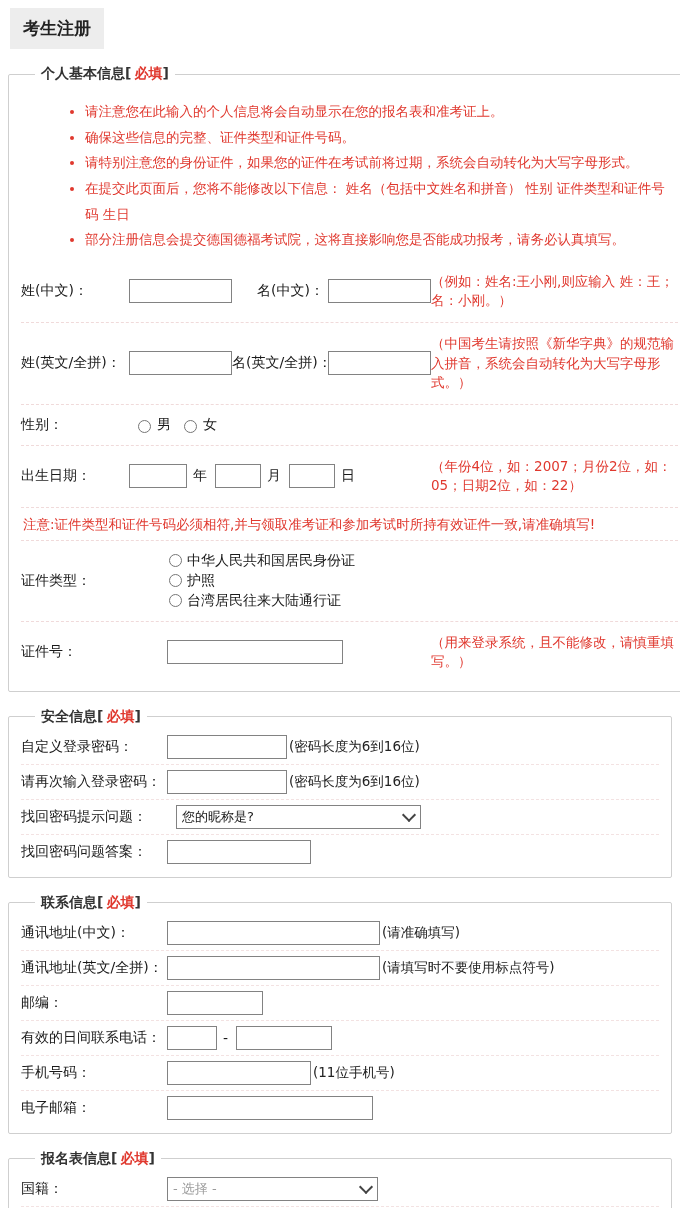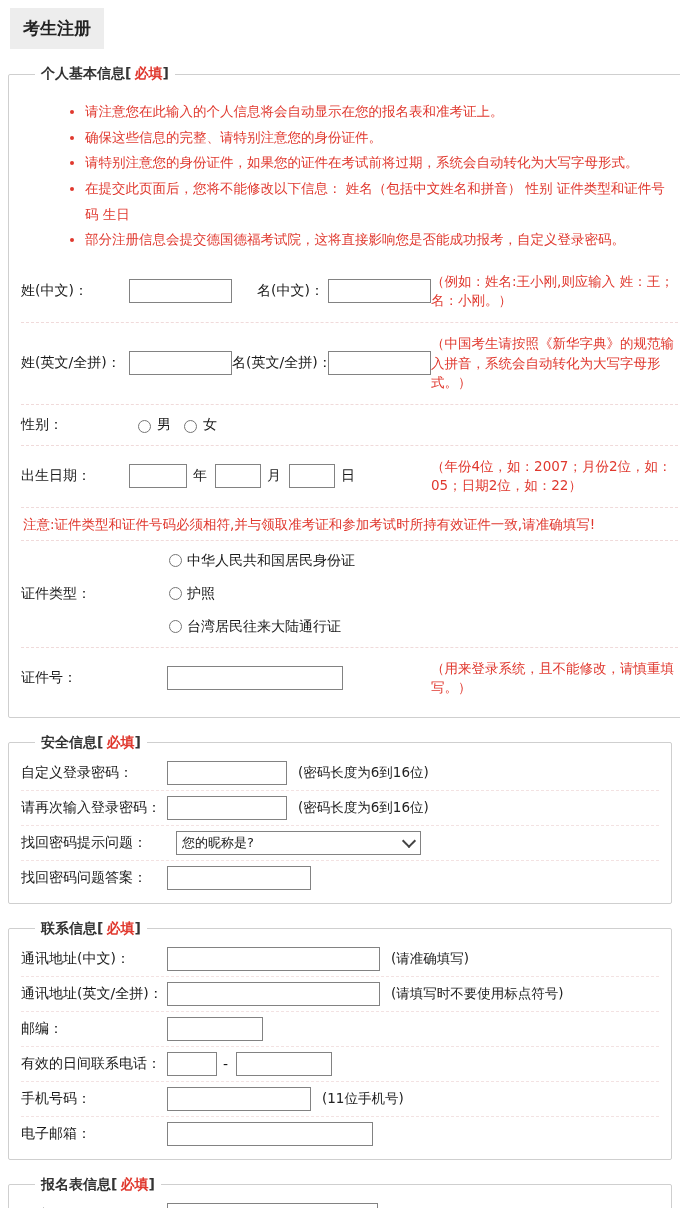--- a/index.html
+++ b/index.html
@@ -23,23 +23,23 @@
   .lab-s{width:104px;min-width:104px;text-align:left;white-space:nowrap;color:#1a1a1a;}
   .lab2{width:92px;min-width:92px;text-align:right;white-space:nowrap;}
   .inp{height:20px;border:1px solid #828282;background:#fff;font-size:13px;
        padding:1px 3px;margin-left:4px;box-sizing:content-box;}
   .w95{width:95px;} .w115{width:112px;} .w140{width:136px;} .w170{width:168px;}
   .w210{width:205px;} .w52{width:50px;} .w40{width:38px;} .w45{width:42px;}
   .w90{width:88px;} .w200{width:198px;}
   .unit{margin:0 4px 0 6px;}
   .rnote{color:#e0382e;font-size:13.5px;line-height:1.45;width:252px;min-width:252px;
          margin-left:auto;}
-  .bnote{color:#222;font-size:13.5px;margin-left:11px;}
+  .bnote{color:#222;font-size:13.5px;margin-left:2px;}
   .idnotice{color:#e0382e;font-size:13.5px;padding:8px 0 6px 2px;border-bottom:1px dashed #f0dada;}
-  .opt-stack{display:flex;flex-direction:column;gap:15px;margin-left:6px;}
+  .opt-stack{display:flex;flex-direction:column;gap:2px;margin-left:6px;}
   .radio-opt{display:flex;align-items:center;gap:5px;}
   .radio-opt input{margin:0;}
   .gender-opt{display:flex;align-items:center;gap:3px;margin-left:8px;}
   .selectbox{display:flex;align-items:center;justify-content:space-between;
              height:22px;border:1px solid #828282;background:#fff;margin-left:4px;
              padding:0 6px 0 5px;font-size:13px;cursor:default;}
   .sb240{width:232px;margin-left:13px;} .sb205{width:198px;}
   .chev{width:8px;height:8px;border-right:2px solid #444;border-bottom:2px solid #444;
         transform:rotate(45deg);margin-top:-4px;}
   .placeholder{color:#9a9a9a;}
@@ -50,24 +50,24 @@
 <div class="page">
 
   <div class="tab-title">考生注册</div>
 
   
   <fieldset class="sec">
     <legend><span>个人基本信息</span><span>[</span><span class="req">必填</span><span>]</span></legend>
 
     <ul class="notices">
       <li>请注意您在此输入的个人信息将会自动显示在您的报名表和准考证上。</li>
-      <li>确保这些信息的完整、请特别注意您的身份证件。</li>
+      <li>确保这些信息的完整、证件类型和证件号码。</li>
       <li>请特别注意您的身份证件，如果您的证件在考试前将过期，系统会自动转化为大写字母形式。</li>
       <li>在提交此页面后，您将不能修改以下信息： 姓名（包括中文姓名和拼音） 性别 证件类型和证件号码 生日</li>
-      <li>部分注册信息会提交德国德福考试院，这将直接影响您是否能成功报考，自定义登录密码。</li>
+      <li>部分注册信息会提交德国德福考试院，这将直接影响您是否能成功报考，请务必认真填写。</li>
     </ul>
 
     <div class="frow">
       <span class="lab-s">姓(中文)：</span>
       <input type="text" class="inp w95" style="">
       <span class="lab2">名(中文)：</span>
       <input type="text" class="inp w95" style="">
       <span class="rnote">（例如：姓名:王小刚,则应输入 姓：王；名：小刚。）</span>
     </div>
 

